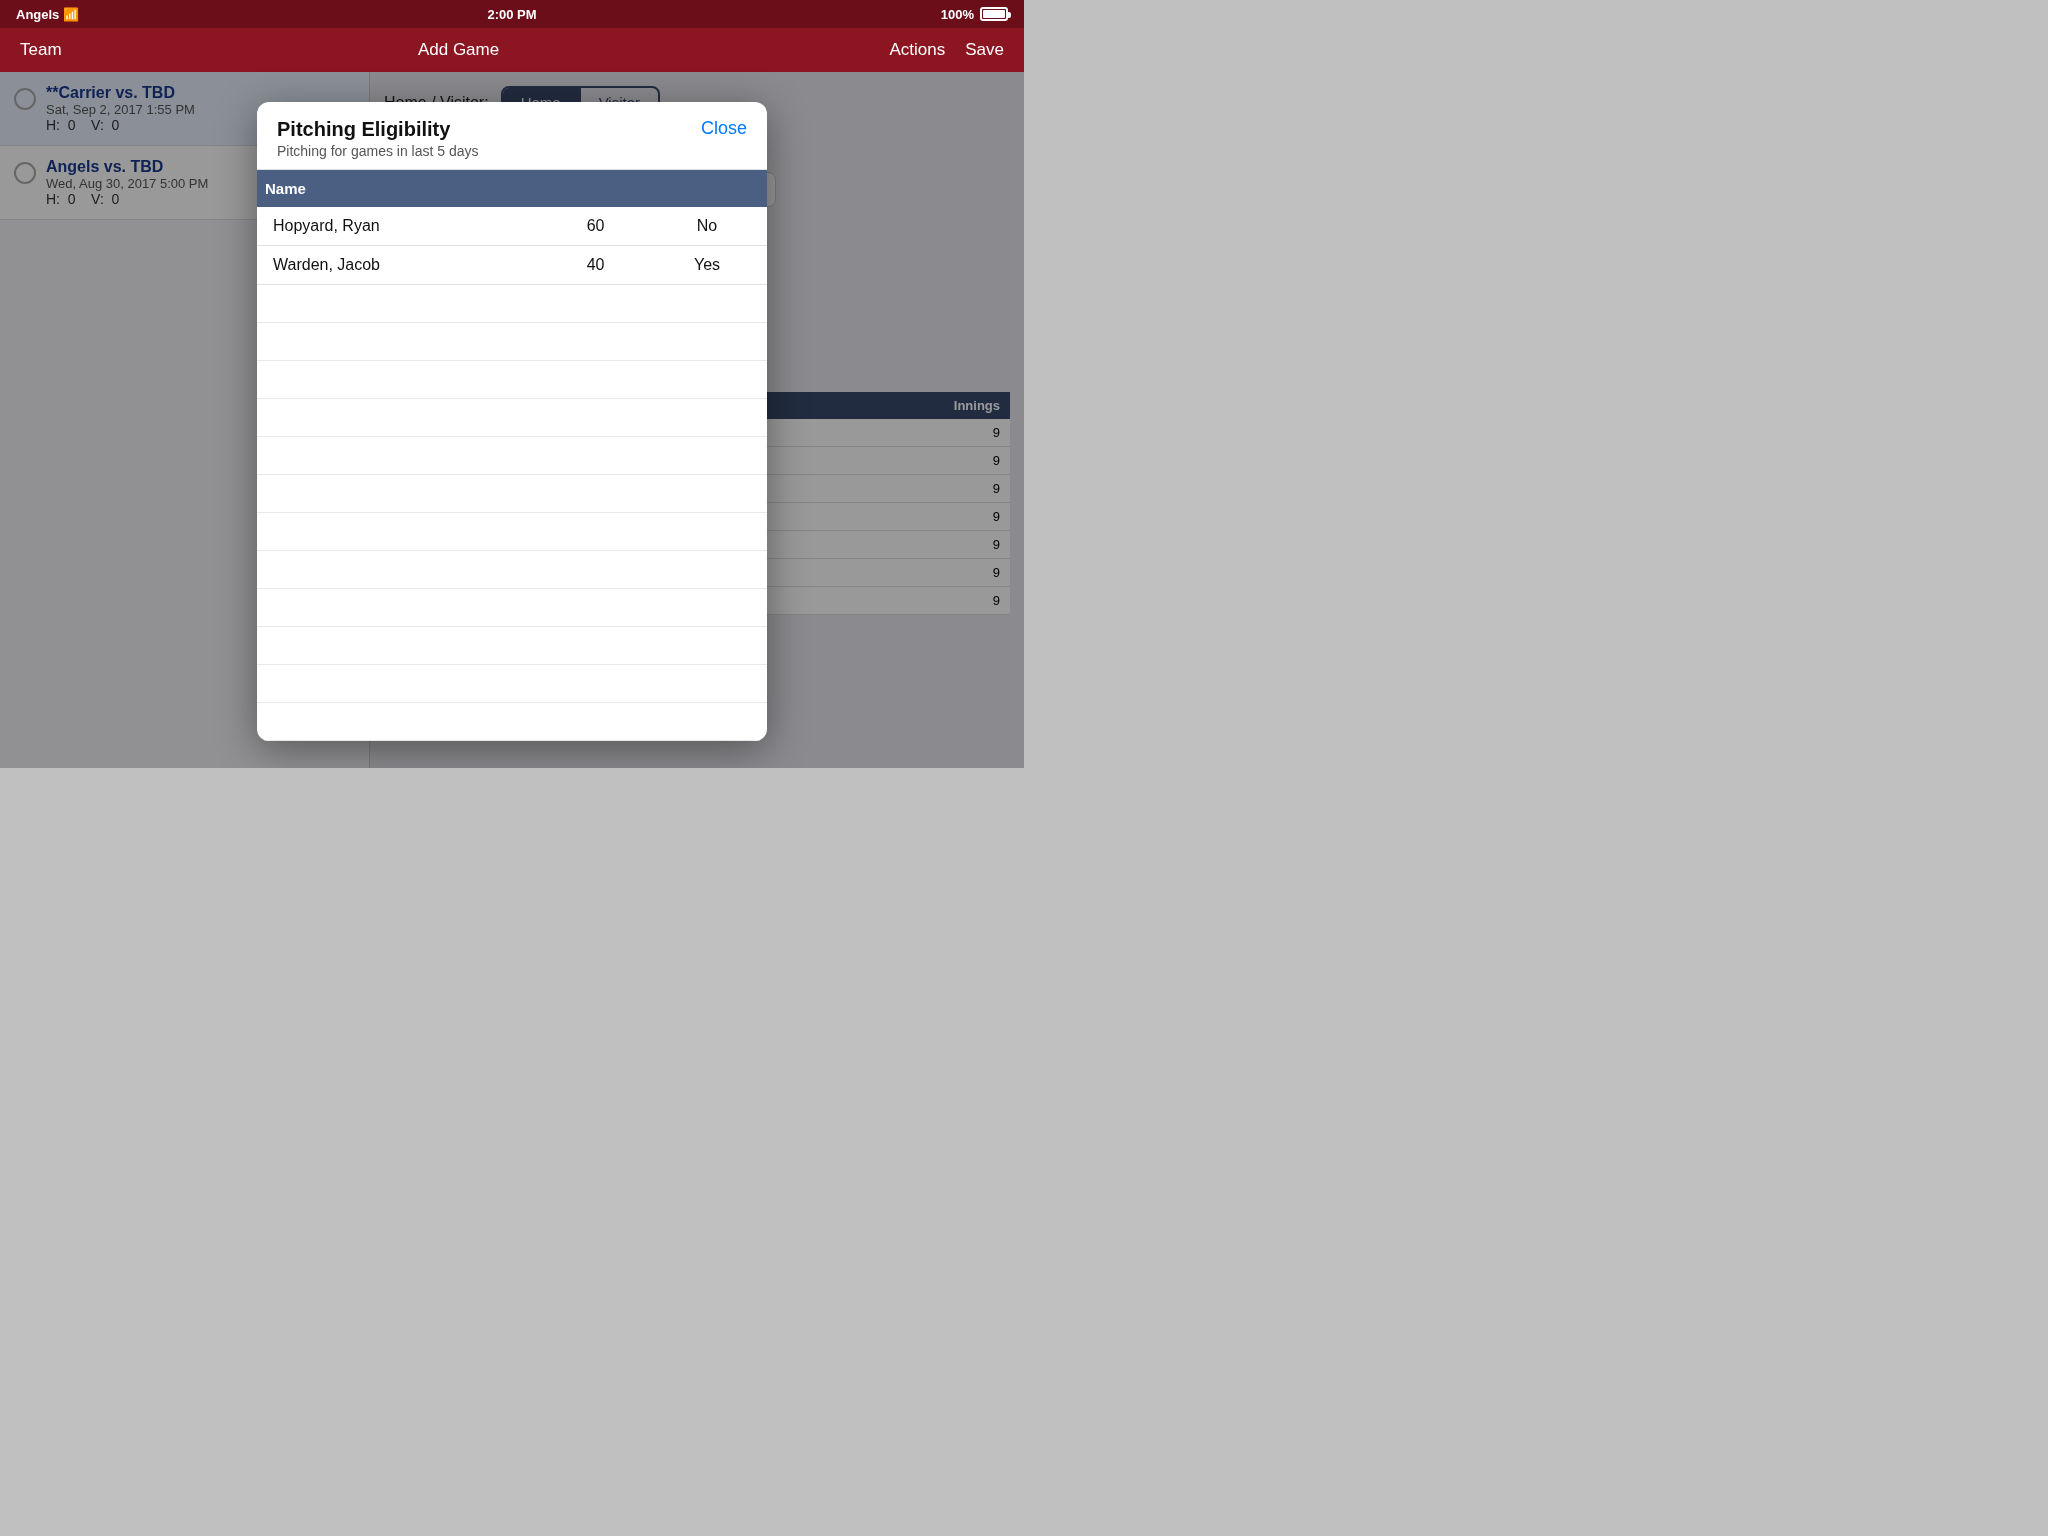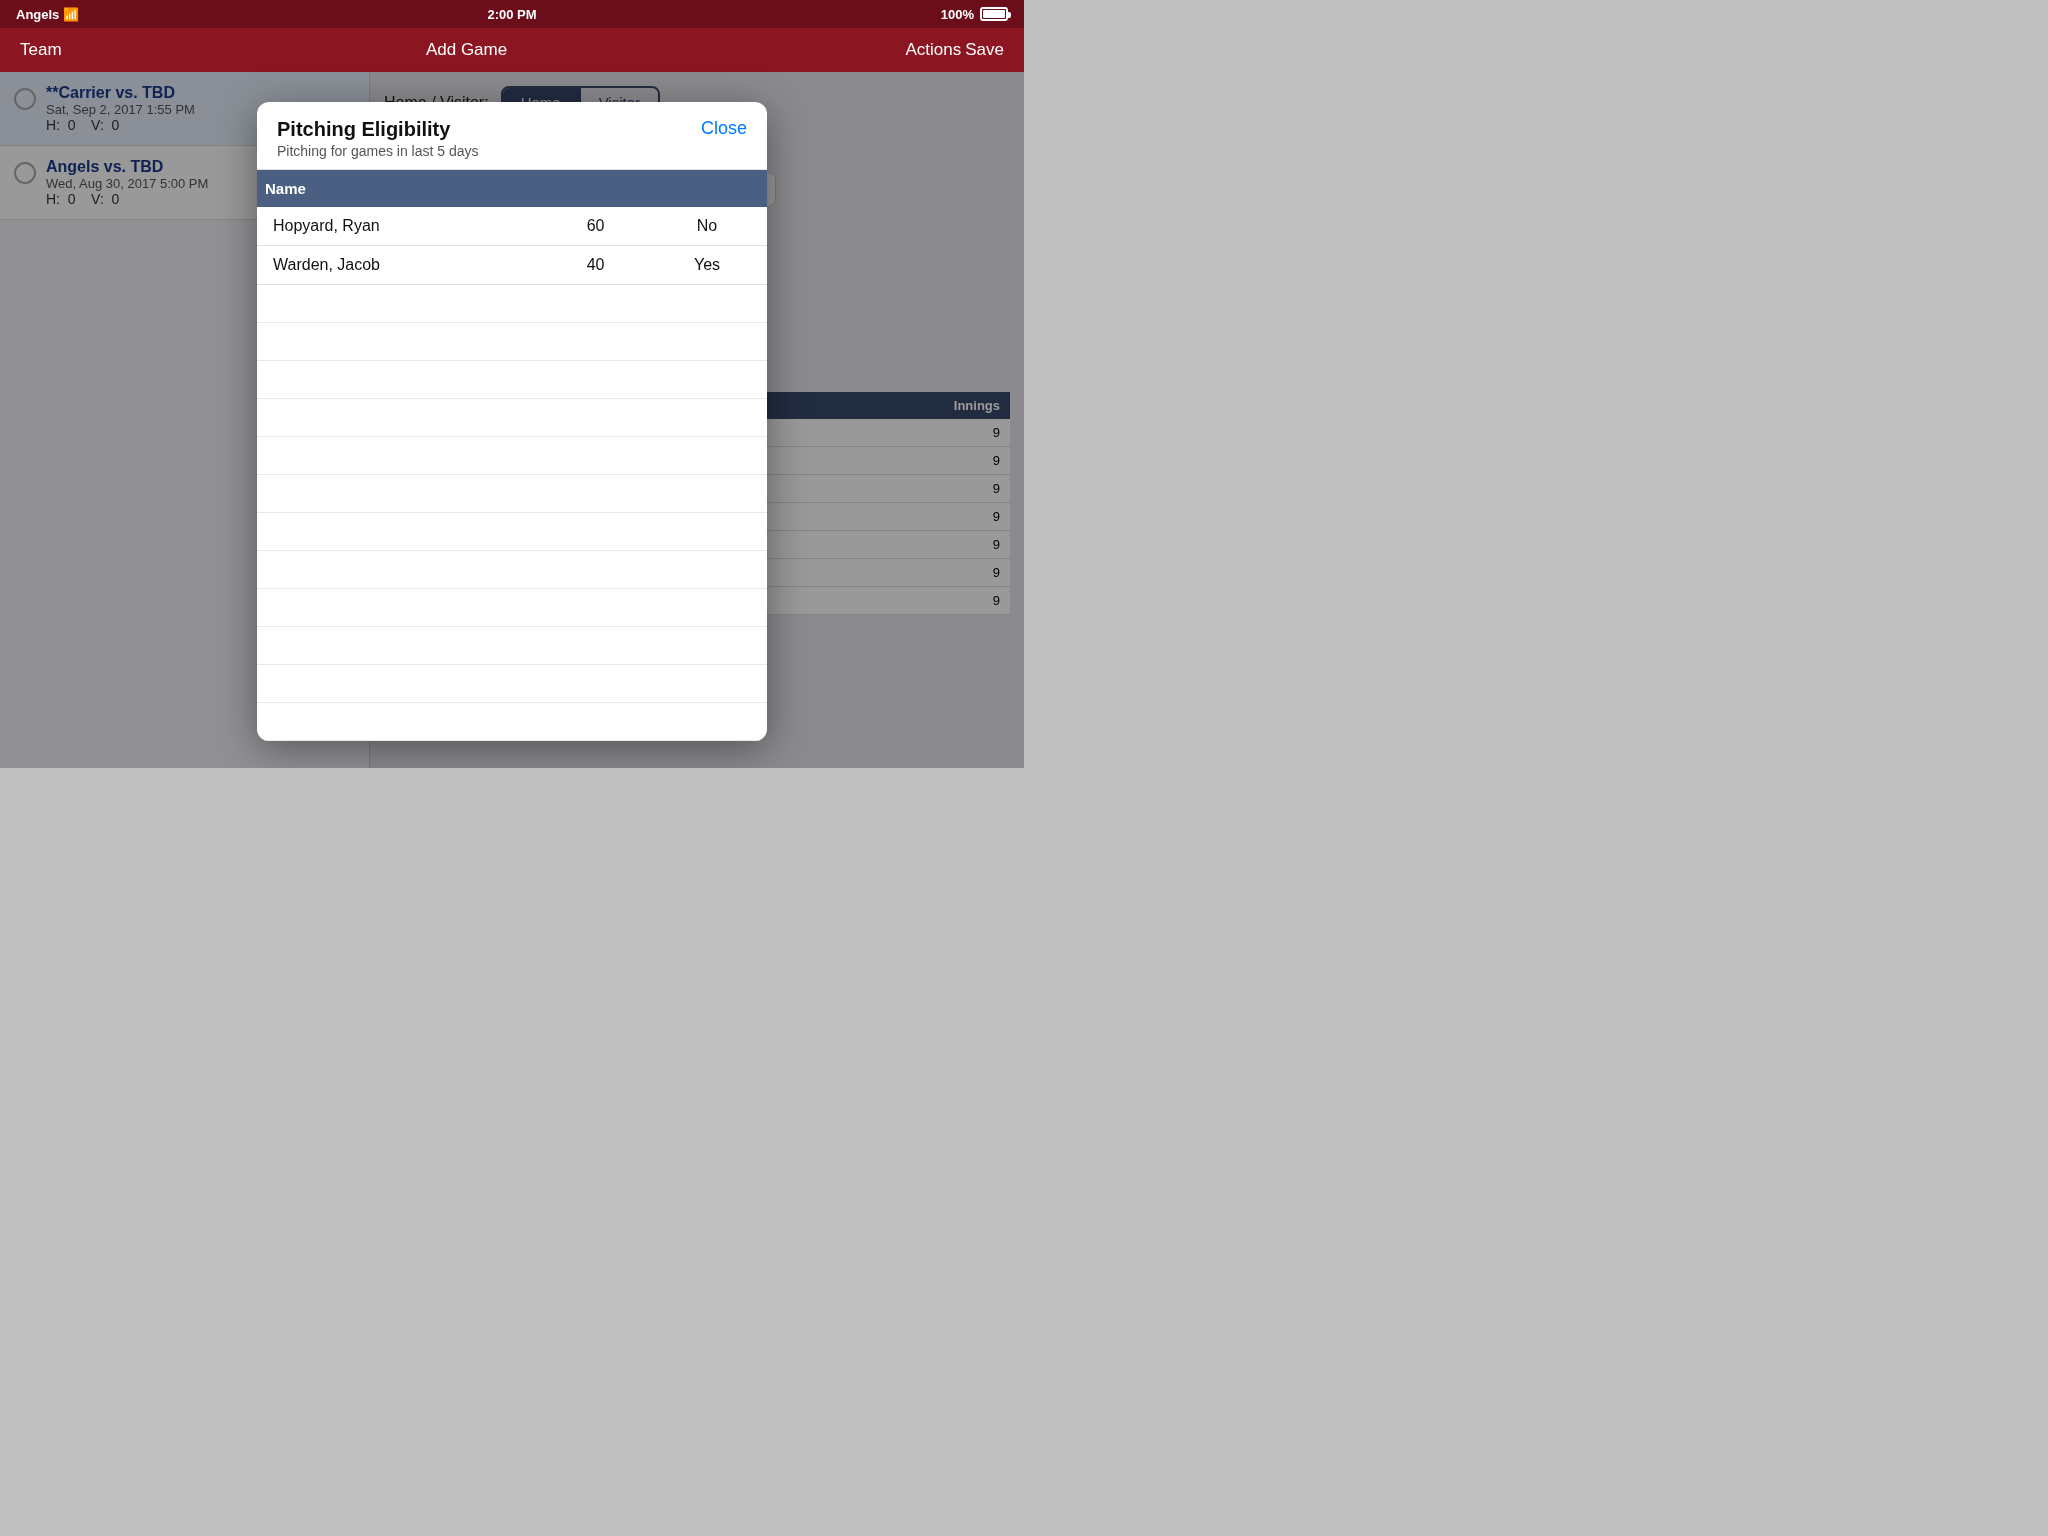--- a/index.html
+++ b/index.html
@@ -30,21 +30,21 @@
     
     .nav-bar {
       background: #8b1520;
       color: white;
       display: flex;
       justify-content: space-between;
       align-items: center;
       padding: 0 20px;
       height: 44px;
     }
-    .nav-bar .nav-actions { display: flex; gap: 4px; margin-left: 34px; }
+    .nav-bar .nav-actions { display: flex; gap: 20px; margin-left: 34px; }
     .nav-bar .nav-btn { color: white; font-size: 17px; background: none; border: none; cursor: pointer; }
 
     
     .main-content {
       display: flex;
       height: calc(768px - 72px);
       position: relative;
     }
 
     

